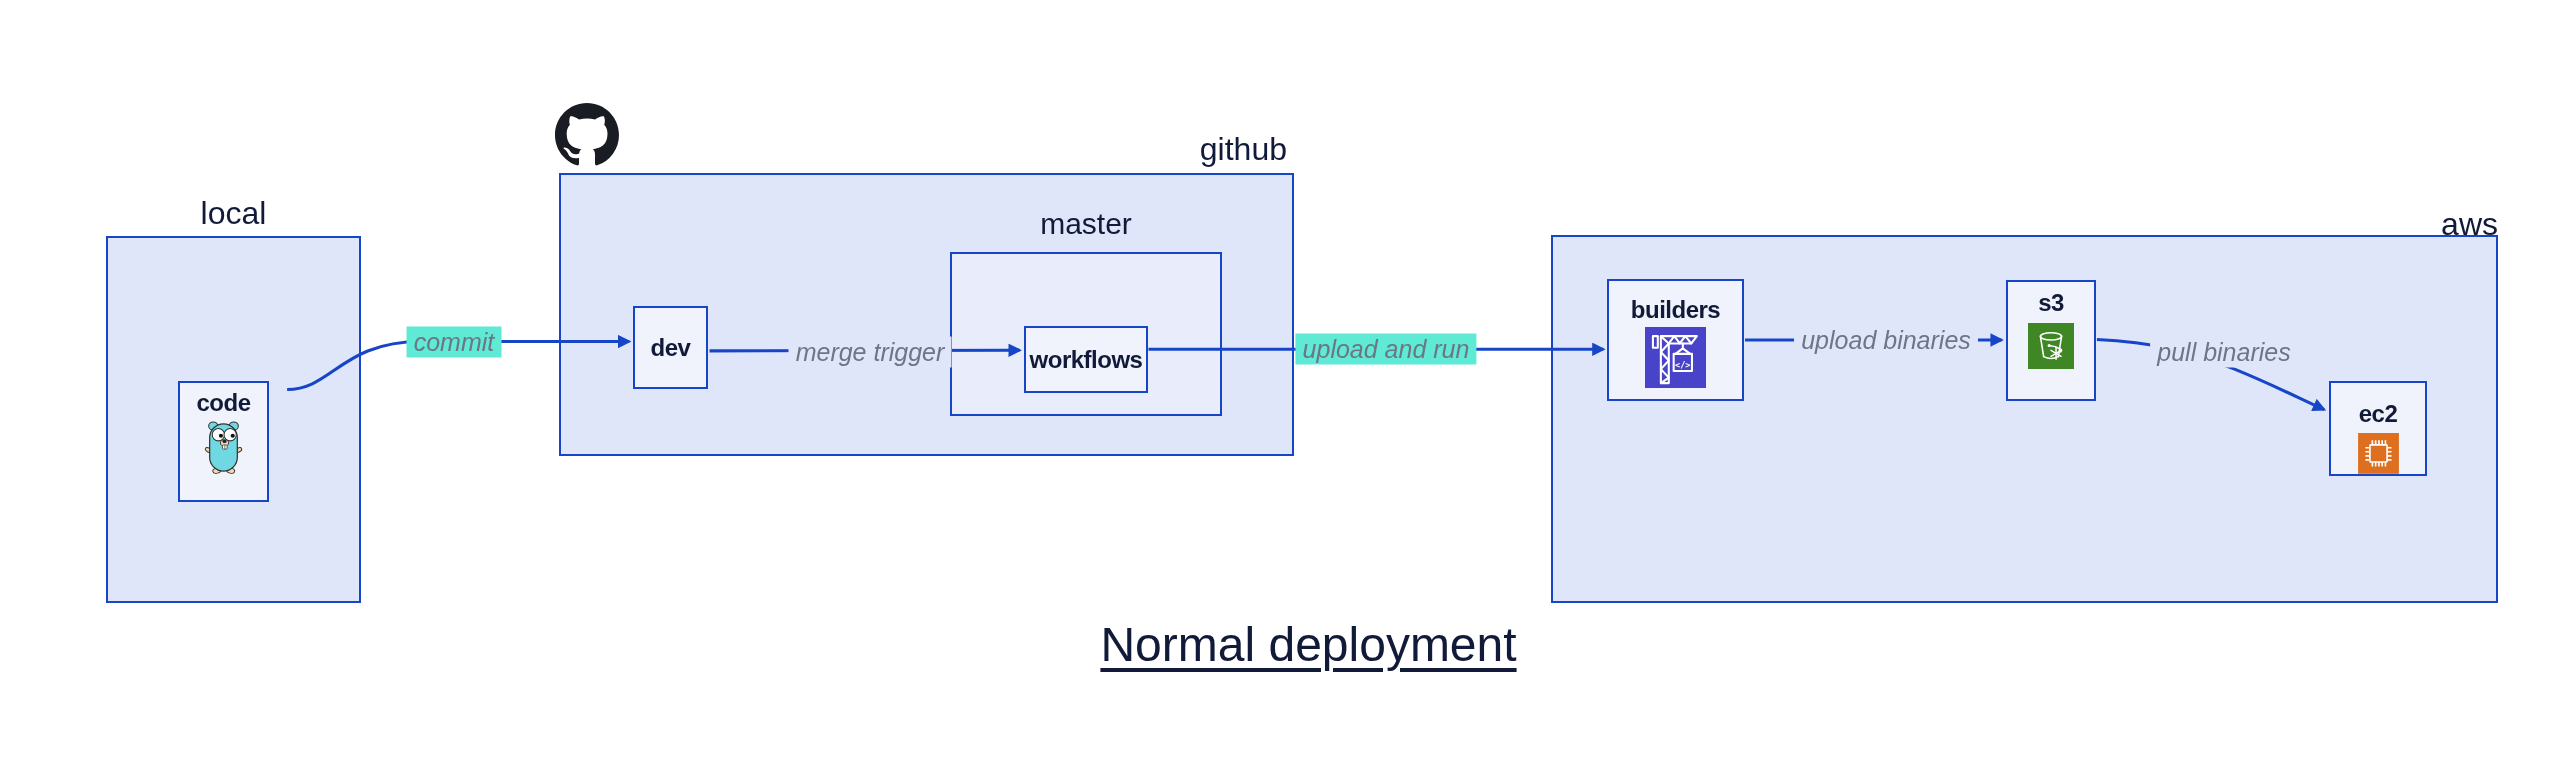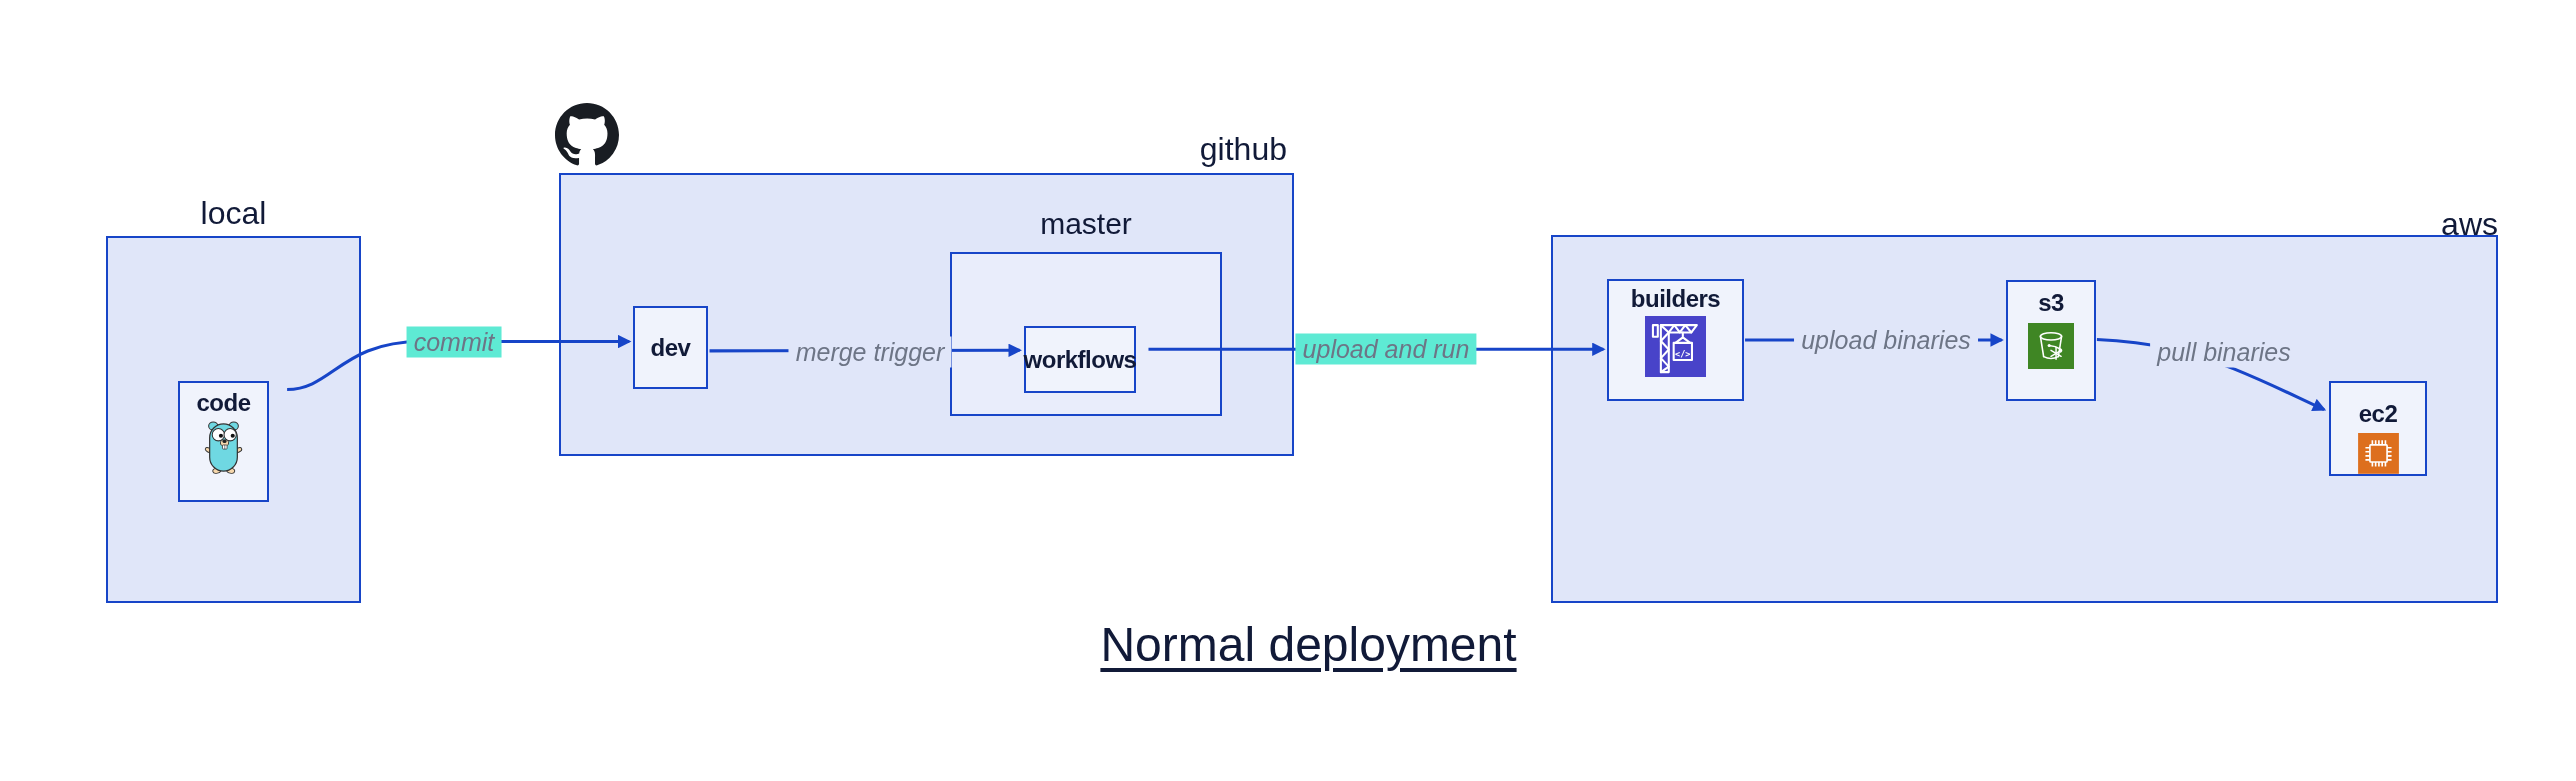--- a/index.html
+++ b/index.html
@@ -80,25 +80,25 @@
       <ellipse cx="42" cy="47" rx="4" ry="3" fill="#222222"></ellipse>
       <rect x="38" y="54" width="9" height="8" rx="1.5" fill="#ffffff" stroke="#333" stroke-width="1.5"></rect>
       <line x1="42.5" y1="54" x2="42.5" y2="62" stroke="#333" stroke-width="1.2"></line>
     </svg>
   </div>
 
   <div class="node center" style="left:633px;top:306px;width:75px;height:83px;">
     <div class="node-label">dev</div>
   </div>
 
-  <div class="node center" style="left:1024px;top:326px;width:112px;height:67px;">
+  <div class="node center" style="left:1024px;top:326px;width:124px;height:67px;">
     <div class="node-label">workflows</div>
   </div>
 
-  <div class="node" style="left:1607px;top:279px;width:137px;height:122px;padding-top:4.1px;">
+  <div class="node" style="left:1607px;top:279px;width:137px;height:122px;padding-top:4.1px;justify-content:center;">
     <div class="node-label">builders</div>
     <svg class="icon-box" style="margin-top:4.1px;" width="61" height="61" viewBox="0 0 100 100">
       <rect x="0" y="0" width="100" height="100" style="fill:var(--codebuild-bg,#4843c9)"></rect>
       <g stroke="#ffffff" stroke-width="3.4" fill="none" stroke-linejoin="round" stroke-linecap="round">
         <rect x="13" y="15" width="8" height="19"></rect>
         <polyline points="26,92 26,15 85,15 76,27 39,27 39,92 26,92"></polyline>
         <polyline points="26,15 39,27 26,41 39,55 26,69 39,83 26,92"></polyline>
         <path d="M48,15 L39,27 M48,15 L57,27 M66,15 L57,27 M66,15 L76,27"></path>
         <path d="M62,27 L62,35 M62,35 L50,44 M62,35 L74,44"></path>
         <rect x="47" y="44" width="30" height="28"></rect>

